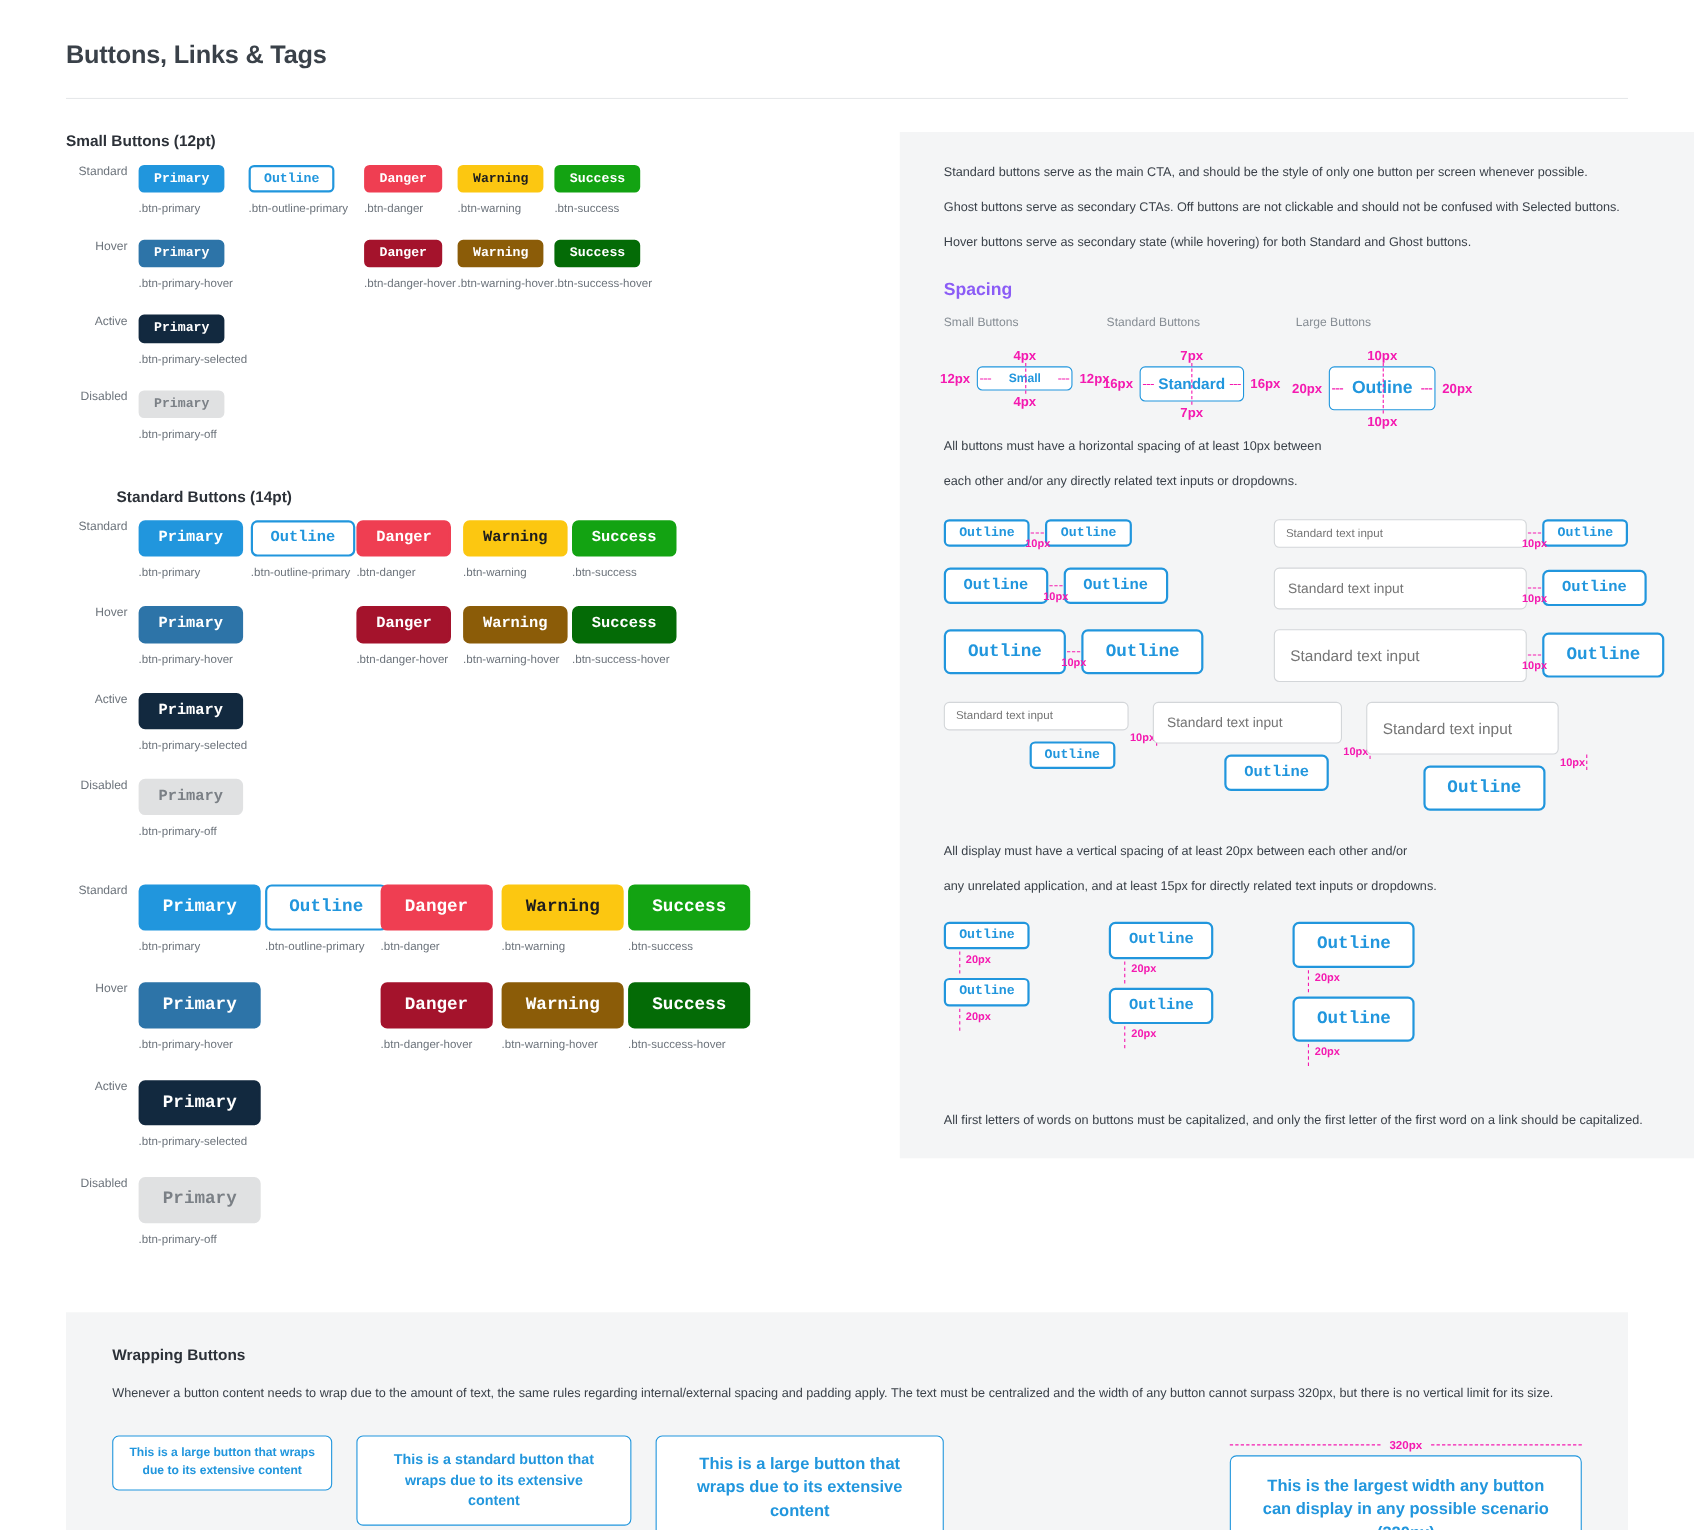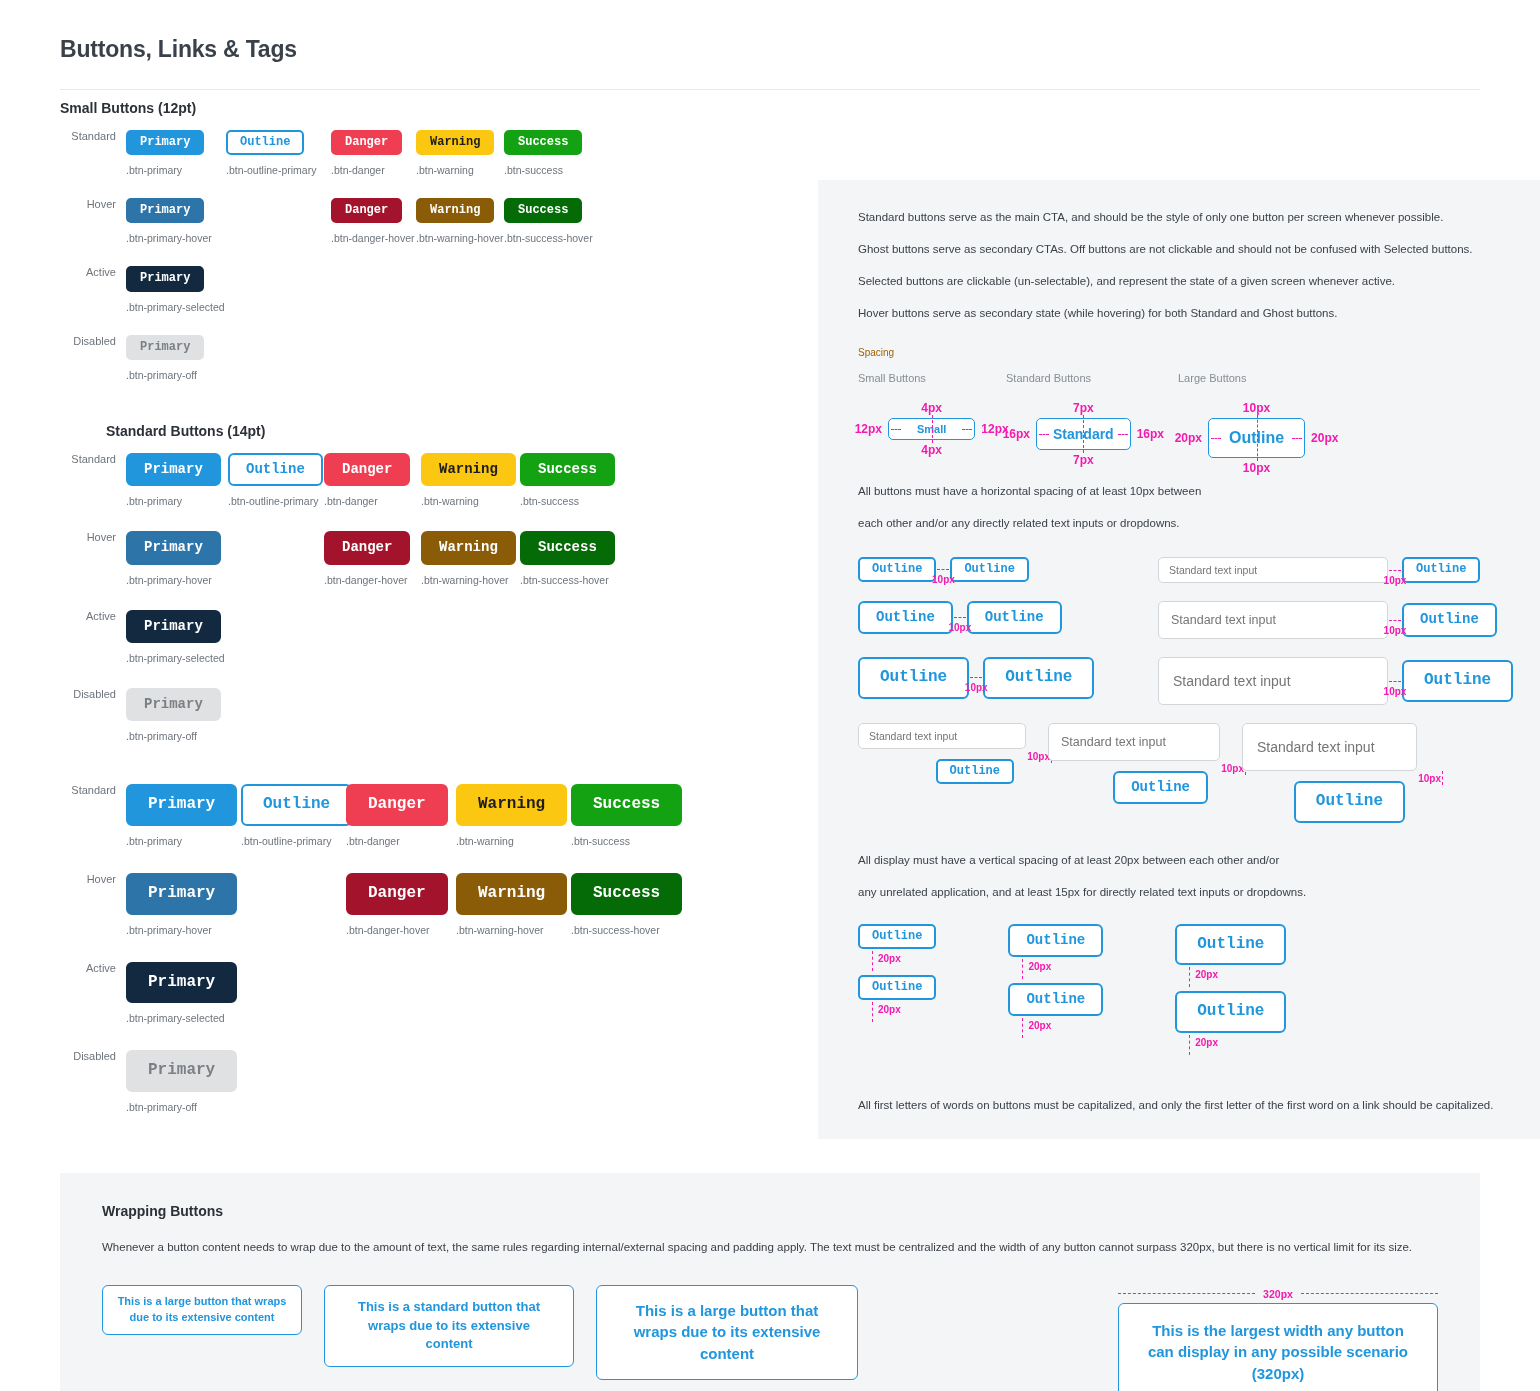--- a/index.html
+++ b/index.html
@@ -24,23 +24,23 @@
   }
   .title-rule {
     height: 1px;
     background: #e6e8ea;
     margin: 0 0 0 0;
   }
 
   
   .main-wrap {
     display: flex;
-    align-items: flex-end;
+    align-items: flex-start;
     padding: 0 60px;
-    margin-top: 10px;
+    margin-top: 30px;
   }
   .left-col { width: 750px; flex: 0 0 750px; padding-left: 0; }
   .right-col {
     flex: 1 1 auto;
     background: #f4f5f6;
     margin-left: 8px;
     padding: 30px 40px 28px 40px;
     min-height: 910px;
   }
 
@@ -129,23 +129,24 @@
   .row-gap-lg { margin-bottom: 26px; }
 
   
   .rule-line {
     font-size: 11.5px;
     color: #3a4149;
     margin-bottom: 17px;
     line-height: 1.3;
   }
   .panel-sub {
-    font-size: 10px;
-    color: #a16207;
+    font-size: 16px;
+    color: #8b5cf6;
     margin: 26px 0 14px 0;
+    font-weight: bold;
   }
   .mini-label {
     font-size: 11px;
     color: #868d94;
     margin-bottom: 16px;
   }
 
   
   .spacing-row { display: flex; gap: 0px; }
   .spacing-block { position: relative; }
@@ -493,21 +494,20 @@
           </div>
         </div>
       </div>
     </div>
 
   <div class="right-col">
 
     <div id="rules-list">
         <div class="rule-line">Standard buttons serve as the main CTA, and should be the style of only one button per screen whenever possible.</div>
         <div class="rule-line">Ghost buttons serve as secondary CTAs. Off buttons are not clickable and should not be confused with Selected buttons.</div>
-        <div class="rule-line">Selected buttons are clickable (un-selectable), and represent the state of a given screen whenever active.</div>
         <div class="rule-line">Hover buttons serve as secondary state (while hovering) for both Standard and Ghost buttons.</div>
       </div>
 
     <div class="panel-sub">Spacing</div>
 
     <div class="spacing-row" id="spacing-specs">
         <div class="spacing-block sb-small"><div class="mini-label">Small Buttons</div><div class="diagram-wrap" style="position: relative; margin-left: 30px; margin-top: 18px;"><div class="spec-box spec-small">Small<div class="dash-v" style="left: 50%; top: -4px; bottom: -4px;"></div><div class="dash-h" style="top: 50%; left: 2px; width: 10px;"></div><div class="dash-h" style="top: 50%; right: 2px; width: 10px;"></div></div><span class="pxlab" style="left: 50%; top: -17px; transform: translateX(-50%);">4px</span><span class="pxlab" style="left: 50%; bottom: -17px; transform: translateX(-50%);">4px</span><span class="pxlab" style="right: 100%; top: 50%; transform: translateY(-50%); margin-right: 6px;">12px</span><span class="pxlab" style="left: 100%; top: 50%; transform: translateY(-50%); margin-left: 6px;">12px</span></div></div>
         <div class="spacing-block sb-standard"><div class="mini-label">Standard Buttons</div><div class="diagram-wrap" style="position: relative; margin-left: 30px; margin-top: 18px;"><div class="spec-box spec-standard">Standard<div class="dash-v" style="left: 50%; top: -4px; bottom: -4px;"></div><div class="dash-h" style="top: 50%; left: 2px; width: 10px;"></div><div class="dash-h" style="top: 50%; right: 2px; width: 10px;"></div></div><span class="pxlab" style="left: 50%; top: -17px; transform: translateX(-50%);">7px</span><span class="pxlab" style="left: 50%; bottom: -17px; transform: translateX(-50%);">7px</span><span class="pxlab" style="right: 100%; top: 50%; transform: translateY(-50%); margin-right: 6px;">16px</span><span class="pxlab" style="left: 100%; top: 50%; transform: translateY(-50%); margin-left: 6px;">16px</span></div></div>
         <div class="spacing-block sb-large"><div class="mini-label">Large Buttons</div><div class="diagram-wrap" style="position: relative; margin-left: 30px; margin-top: 18px;"><div class="spec-box spec-large">Outline<div class="dash-v" style="left: 50%; top: -4px; bottom: -4px;"></div><div class="dash-h" style="top: 50%; left: 2px; width: 10px;"></div><div class="dash-h" style="top: 50%; right: 2px; width: 10px;"></div></div><span class="pxlab" style="left: 50%; top: -17px; transform: translateX(-50%);">10px</span><span class="pxlab" style="left: 50%; bottom: -17px; transform: translateX(-50%);">10px</span><span class="pxlab" style="right: 100%; top: 50%; transform: translateY(-50%); margin-right: 6px;">20px</span><span class="pxlab" style="left: 100%; top: 50%; transform: translateY(-50%); margin-left: 6px;">20px</span></div></div>
       </div>

